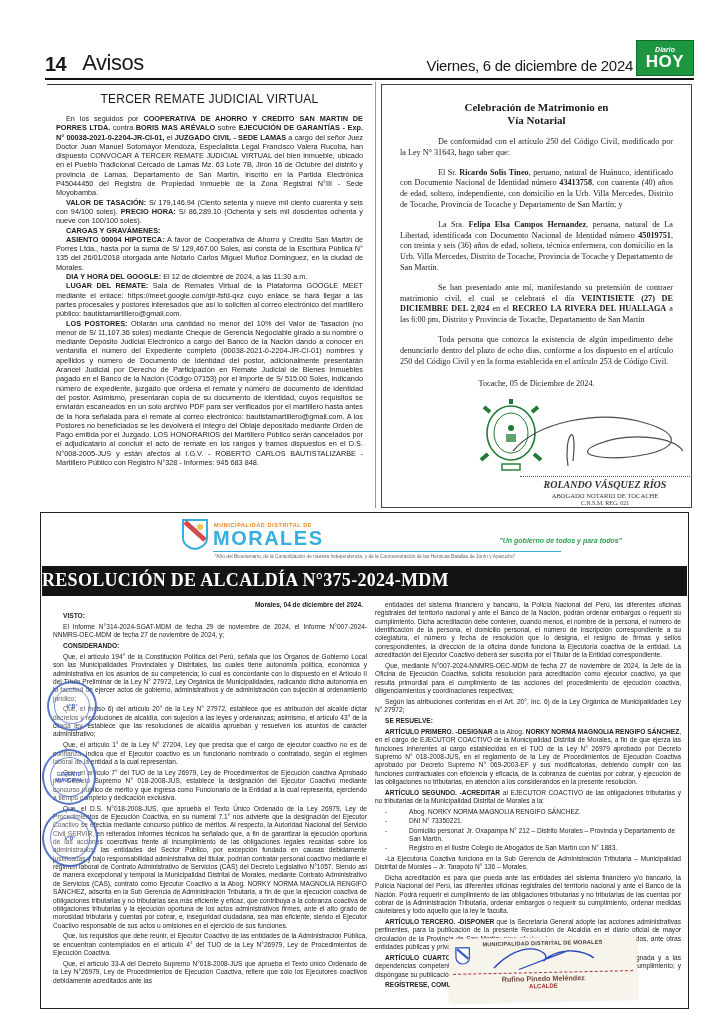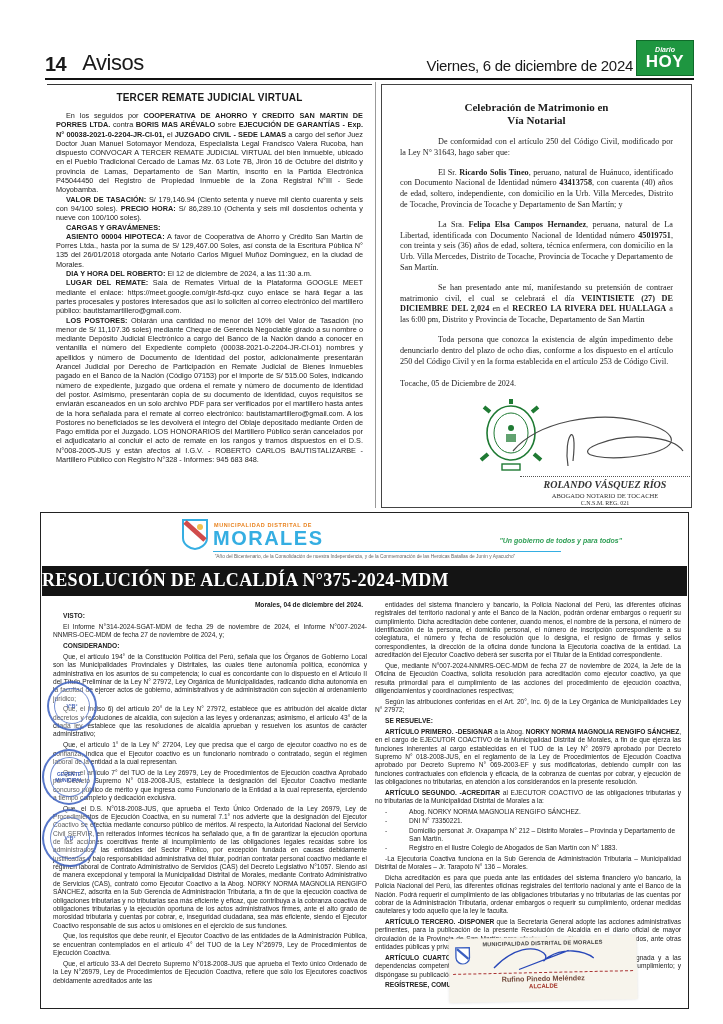--- a/index.html
+++ b/index.html
@@ -12,29 +12,29 @@
   .hdr .spacer{flex:1;}
   .hdr .date{font-size:15px;margin-right:3px;padding-bottom:2px;letter-spacing:-.3px;}
   .logo{width:56px;height:34px;background:#1e9640;border:1px solid #0f6b2a;display:flex;flex-direction:column;
         align-items:center;justify-content:center;line-height:1;}
   .logo .l1{color:#fff;font-size:7px;font-weight:bold;font-style:italic;}
   .logo .l2{color:#fff;font-size:17px;font-weight:bold;letter-spacing:.5px;}
   .hdr-rule{position:absolute;left:45px;top:78px;width:649px;height:2px;background:#111;}
   
   .jnote{position:absolute;left:47px;top:84px;width:325px;height:424px;border-top:1.5px solid #333;
          padding:5px 9px 0 9px;box-sizing:border-box;overflow:hidden;}
-  .jnote .title{text-align:center;font-size:10px;font-weight:bold;margin:2px 0 8px 0;letter-spacing:.2px;}
+  .jnote .title{text-align:center;font-size:12px;font-weight:normal;margin:2px 0 8px 0;letter-spacing:.2px;}
   .jnote .para{font-size:7.3px;line-height:9.3px;text-align:justify;text-indent:10px;margin:0;color:#222;}
   .col-divider{position:absolute;left:375px;top:82px;width:1px;height:426px;background:#999;}
   
   .mbox{position:absolute;left:381px;top:84px;width:311px;height:424px;border:1.5px solid #444;
         box-sizing:border-box;padding:12px 18px 0 18px;font-family:"Liberation Serif",serif;overflow:hidden;}
   .mbox .mtitle{text-align:center;font-weight:bold;font-size:11px;line-height:13px;margin:4px 0 10px 0;}
   .mbox .para{font-size:8.2px;line-height:10.8px;text-align:justify;text-indent:38px;margin:0 0 9px 0;color:#222;}
-  .mbox .dateline{font-size:8.2px;text-align:left;margin-top:12px;color:#222;}
+  .mbox .dateline{font-size:8.2px;text-align:center;margin-top:12px;color:#222;}
   .sealzone{position:relative;height:118px;margin-top:4px;}
   .seal{position:absolute;left:78px;top:6px;width:66px;height:74px;}
   .signature-n{position:absolute;left:108px;top:14px;}
   .notary-id{position:absolute;left:120px;top:84px;width:170px;text-align:center;line-height:1.25;}
   .notary-id .nname{font-size:10px;font-weight:bold;font-style:italic;color:#333;border-top:1px dotted #555;padding-top:2px;}
   .notary-id .ntitle{font-size:6.6px;color:#333;}
   .notary-id .nreg{font-size:6px;color:#333;}
   
   .rbox{position:absolute;left:40px;top:512px;width:649px;height:497px;border:1.5px solid #222;
         box-sizing:border-box;overflow:hidden;}
@@ -89,21 +89,21 @@
   </div>
   <div class="hdr-rule"></div>
 
   <div class="jnote">
     <div class="title">TERCER REMATE JUDICIAL VIRTUAL</div>
     <div>
         <p class="para">En los seguidos por <b>COOPERATIVA DE AHORRO Y CREDITO SAN MARTIN DE PORRES LTDA.</b> contra <b>BORIS MAS ARÉVALO</b> sobre <b>EJECUCIÓN DE GARANTÍAS - Exp. N° 00038-2021-0-2204-JR-CI-01,</b> el <b>JUZGADO CIVIL - SEDE LAMAS</b> a cargo del señor Juez Doctor Juan Manuel Sotomayor Mendoza, Especialista Legal Francisco Valera Rucoba, han dispuesto CONVOCAR A TERCER REMATE JUDICIAL VIRTUAL del bien inmueble, ubicado en el Pueblo Tradicional Cercado de Lamas Mz. 63 Lote 7B, Jirón 16 de Octubre del distrito y provincia de Lamas, Departamento de San Martín, inscrito en la Partida Electrónica P45044450 del Registro de Propiedad Inmueble de la Zona Registral N°III - Sede Moyobamba.</p>
         <p class="para"><b>VALOR DE TASACIÓN:</b> S/ 179,146.94 (Ciento setenta y nueve mil ciento cuarenta y seis con 94/100 soles). <b>PRECIO HORA:</b> S/ 86,289.10 (Ochenta y seis mil doscientos ochenta y nueve con 100/100 soles).</p>
         <p class="para"><b>CARGAS Y GRAVÁMENES:</b></p>
         <p class="para"><b>ASIENTO 00004 HIPOTECA:</b> A favor de Cooperativa de Ahorro y Crédito San Martín de Porres Ltda., hasta por la suma de S/ 129,467.00 Soles, así consta de la Escritura Pública N° 135 del 26/01/2018 otorgada ante Notario Carlos Miguel Muñoz Dominguez, en la ciudad de Morales.</p>
-        <p class="para"><b>DIA Y HORA DEL ROBERTO:</b> El 12 de diciembre de 2024, a las 11:30 a.m.</p>
+        <p class="para"><b>DIA Y HORA DEL GOOGLE:</b> El 12 de diciembre de 2024, a las 11:30 a.m.</p>
         <p class="para"><b>LUGAR DEL REMATE:</b> Sala de Remates Virtual de la Plataforma GOOGLE MEET mediante el enlace: https://meet.google.com/gir-fsfd-qxz cuyo enlace se hará llegar a las partes procesales y postores interesados que así lo soliciten al correo electrónico del martillero público: bautistamartillero@gmail.com.</p>
         <p class="para"><b>LOS POSTORES:</b> Oblarán una cantidad no menor del 10% del Valor de Tasación (no menor de S/ 11,107.36 soles) mediante Cheque de Gerencia Negociable girado a su nombre o mediante Depósito Judicial Electrónico a cargo del Banco de la Nación dando a conocer en ventanilla el número del Expediente completo (00038-2021-0-2204-JR-CI-01) nombres y apellidos y número de Documento de Identidad del postor, adicionalmente presentarán Arancel Judicial por Derecho de Participación en Remate Judicial de Bienes Inmuebles pagado en el Banco de la Nación (Código 07153) por el importe de S/ 515.00 Soles, indicando número de expediente, juzgado que ordena el remate y número de documento de identidad del postor. Asimismo, presentarán copia de su documento de identidad, cuyos requisitos se enviarán escaneados en un solo archivo PDF para ser verificados por el martillero hasta antes de la hora señalada para el remate al correo electrónico: bautistamartillero@gmail.com. A los Postores no beneficiados se les devolverá el íntegro del Oblaje depositado mediante Orden de Pago emitida por el Juzgado. LOS HONORARIOS del Martillero Público serán cancelados por el adjudicatario al concluir el acto de remate en los rangos y tramos dispuestos en el D.S. N°008-2005-JUS y están afectos al I.G.V. - ROBERTO CARLOS BAUTISTALIZARBE - Martillero Público con Registro N°328 - Informes: 945 683 848.</p>
       </div>
   </div>
   <div class="col-divider"></div>
 
   <div class="mbox">
     <div class="mtitle">
       <div>Celebración de Matrimonio en</div>
       <div>Vía Notarial</div>

